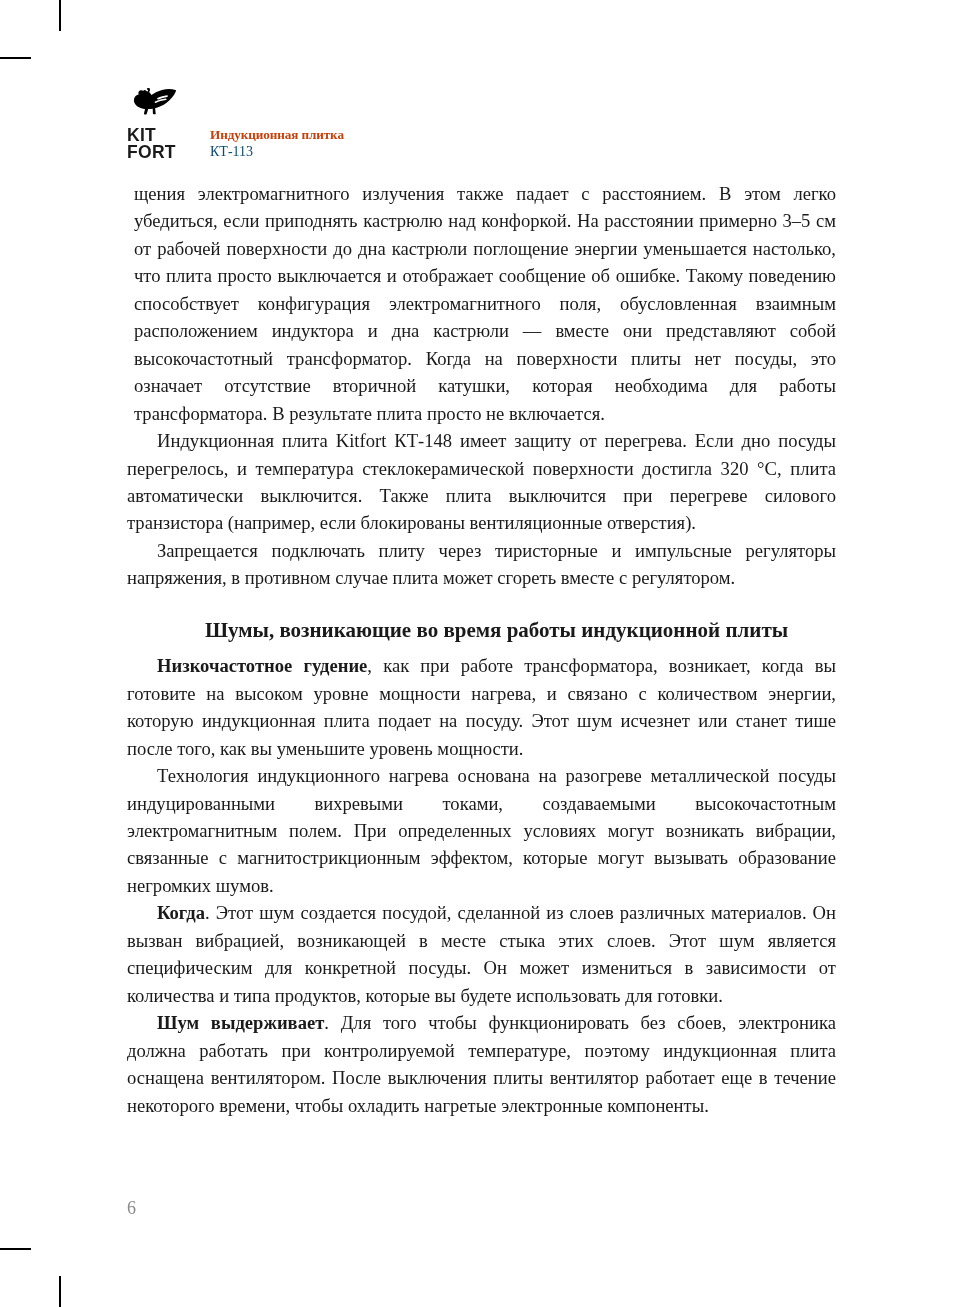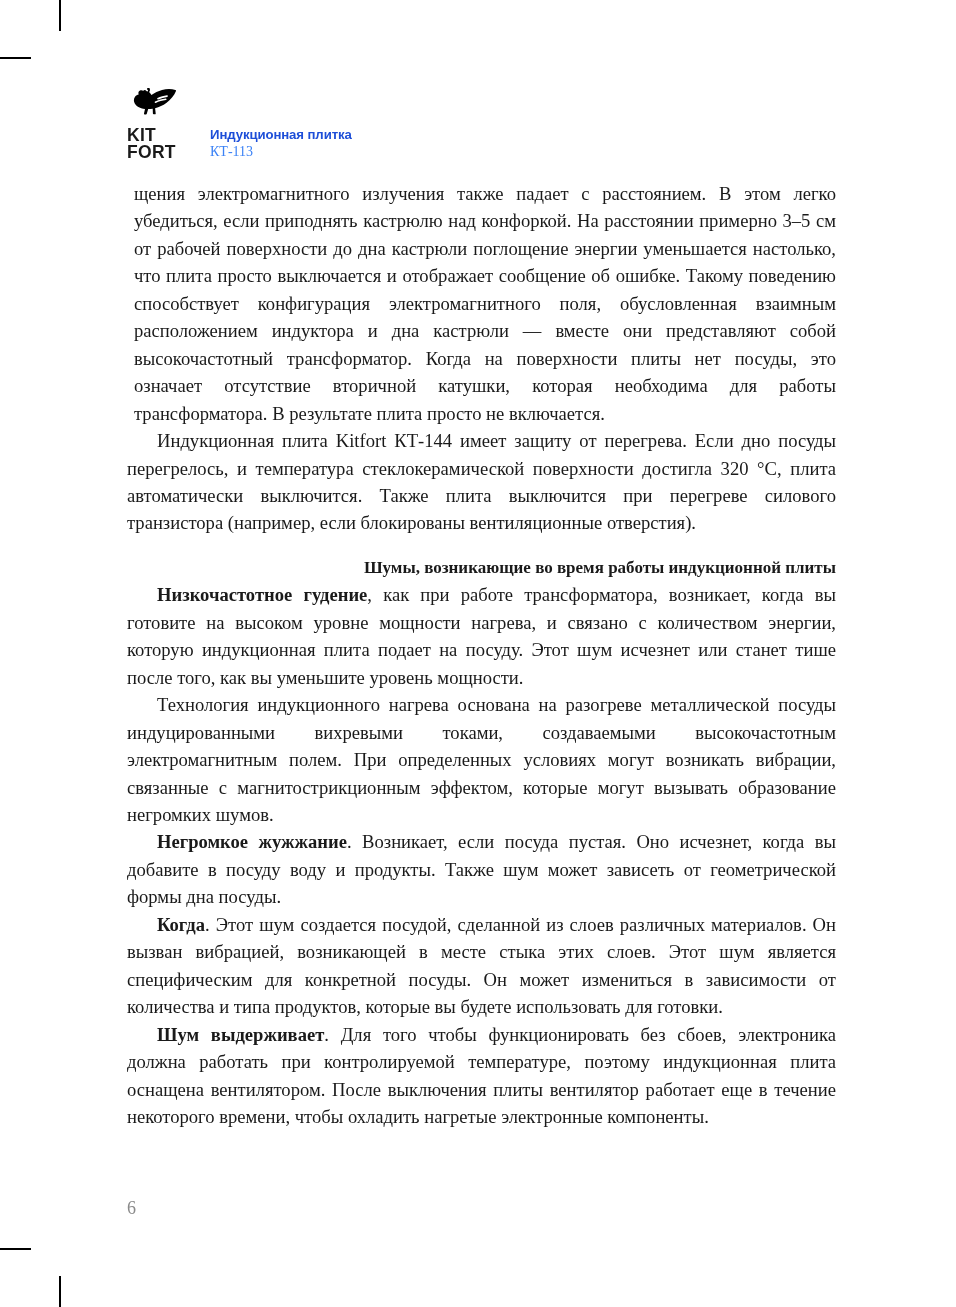--- a/index.html
+++ b/index.html
@@ -61,33 +61,33 @@
     font-size: 17.5px;
     line-height: 17px;
     letter-spacing: 0.3px;
     color: #1a1a1a;
   }
   .header-titles {
     margin-left: 11px;
     padding-bottom: 1px;
   }
   .header-title {
-    font-family: Liberation Sans, sans-serif;
+    font-family: Liberation Serif, serif;
     font-weight: bold;
     font-size: 13.2px;
     line-height: 17px;
     letter-spacing: -0.1px;
-    color: #1d4ed8;
+    color: #c2410c;
   }
   .header-model {
     font-family: "Liberation Serif", serif;
     font-weight: normal;
     font-size: 14px;
     line-height: 17px;
-    color: #3b82f6;
+    color: #0c4a6e;
   }
 
   
   .content {
     position: absolute;
     left: 127px;
     top: 180px;
     width: 709px;
   }
   .para {
@@ -96,26 +96,26 @@
     line-height: 27.45px;
     text-align: justify;
     text-indent: 30px;
     hyphens: manual;
     -webkit-hyphens: manual;
   }
   .para.no-indent { text-indent: 0; margin-left: 7px; }
   .para b { font-weight: bold; }
 
   .section-heading {
-    margin: 0;
+    margin: 8px;
     padding-top: 17px;
-    font-size: 17px;
+    font-size: 21px;
     line-height: 27.45px;
     font-weight: bold;
-    text-align: right;
+    text-align: center;
     text-indent: 30px;
   }
 
   
   .folio {
     position: absolute;
     left: 127px;
     top: 1197px;
     font-size: 18px;
     line-height: 22px;
@@ -151,32 +151,30 @@
     </div>
     <div class="header-titles">
       <div class="header-title">Индукционная плитка</div>
       <div class="header-model">КТ-113</div>
     </div>
   </div>
 
   <div class="content">
 
     <p class="para no-indent">щения электромагнитного излучения также падает с расстоянием. В этом легко убедиться, если приподнять кастрюлю над конфоркой. На расстоянии примерно 3–5 см от рабочей поверхности до дна кастрюли поглощение энергии уменьшается настолько, что плита просто выключается и отображает сообщение об ошибке. Такому поведению способствует конфигурация электромагнитного поля, обусловленная взаимным расположением индуктора и дна кастрюли — вместе они представляют собой высокочастотный трансформатор. Когда на поверхности плиты нет посуды, это означает отсутствие вторичной катушки, которая необходима для работы  трансформатора. В результате плита просто не включается.</p>
-    <p class="para">Индукционная плита Kitfort КТ-144 имеет защиту от перегрева. Если дно посуды перегрелось, и температура стеклокерамической поверхности достигла 320 °C, плита автоматически выключится. Также плита выключится при перегреве силового транзистора (например, если  блокированы вентиляционные отверстия).</p>
+    <p class="para">Индукционная плита Kitfort КТ-148 имеет защиту от перегрева. Если дно посуды перегрелось, и температура стеклокерамической поверхности достигла 320 °C, плита автоматически выключится. Также плита выключится при перегреве силового транзистора (например, если  блокированы вентиляционные отверстия).</p>
+    <p class="para">Запрещается подключать плиту через тиристорные и импульсные регуляторы напряжения, в противном случае плита может сгореть вместе с регулятором.</p>
 
     <h2 class="section-heading">Шумы, возникающие во время работы индукционной плиты</h2>
 
     <p class="para">
       <b>Низкочастотное гудение</b><span>, как при работе трансформатора, возникает, когда вы готовите на высоком уровне мощности нагрева, и связано с количеством энергии, которую индукционная плита подает на посуду. Этот шум исчезнет или станет тише после того, как вы уменьшите уровень мощности.</span>
     </p>
     <p class="para">
       <b></b><span>Технология индукционного нагрева основана на разогреве металлической посуды индуцированными вихревыми токами, создаваемыми высокочастотным электромагнитным полем. При определенных условиях могут возникать вибрации, связанные с магнитострикционным эффектом, которые могут вызывать образование негромких шумов.</span>
-    </p>
-    <p class="para">
-      <b>Негромкое жужжание</b><span>. Возникает, если посуда пустая. Оно исчезнет, когда вы добавите в посуду воду и продукты. Также шум может зависеть от геометрической формы дна посуды.</span>
     </p>
     <p class="para">
       <b>Когда</b><span>. Этот шум создается посудой, сделанной из слоев различных материалов. Он вызван вибрацией, возникающей в месте стыка этих слоев. Этот шум является специфическим для конкретной посуды. Он может измениться в зависимости от количества и типа продуктов, которые вы будете использовать для готовки.</span>
     </p>
     <p class="para">
       <b>Шум выдерживает</b><span>. Для того чтобы функционировать без сбоев, электроника должна работать при контролируемой температуре, поэтому индукционная плита оснащена вентилятором. После выключения плиты вентилятор работает еще в течение некоторого времени, чтобы охладить нагретые электронные компоненты.</span>
     </p>
 
   </div>
 

